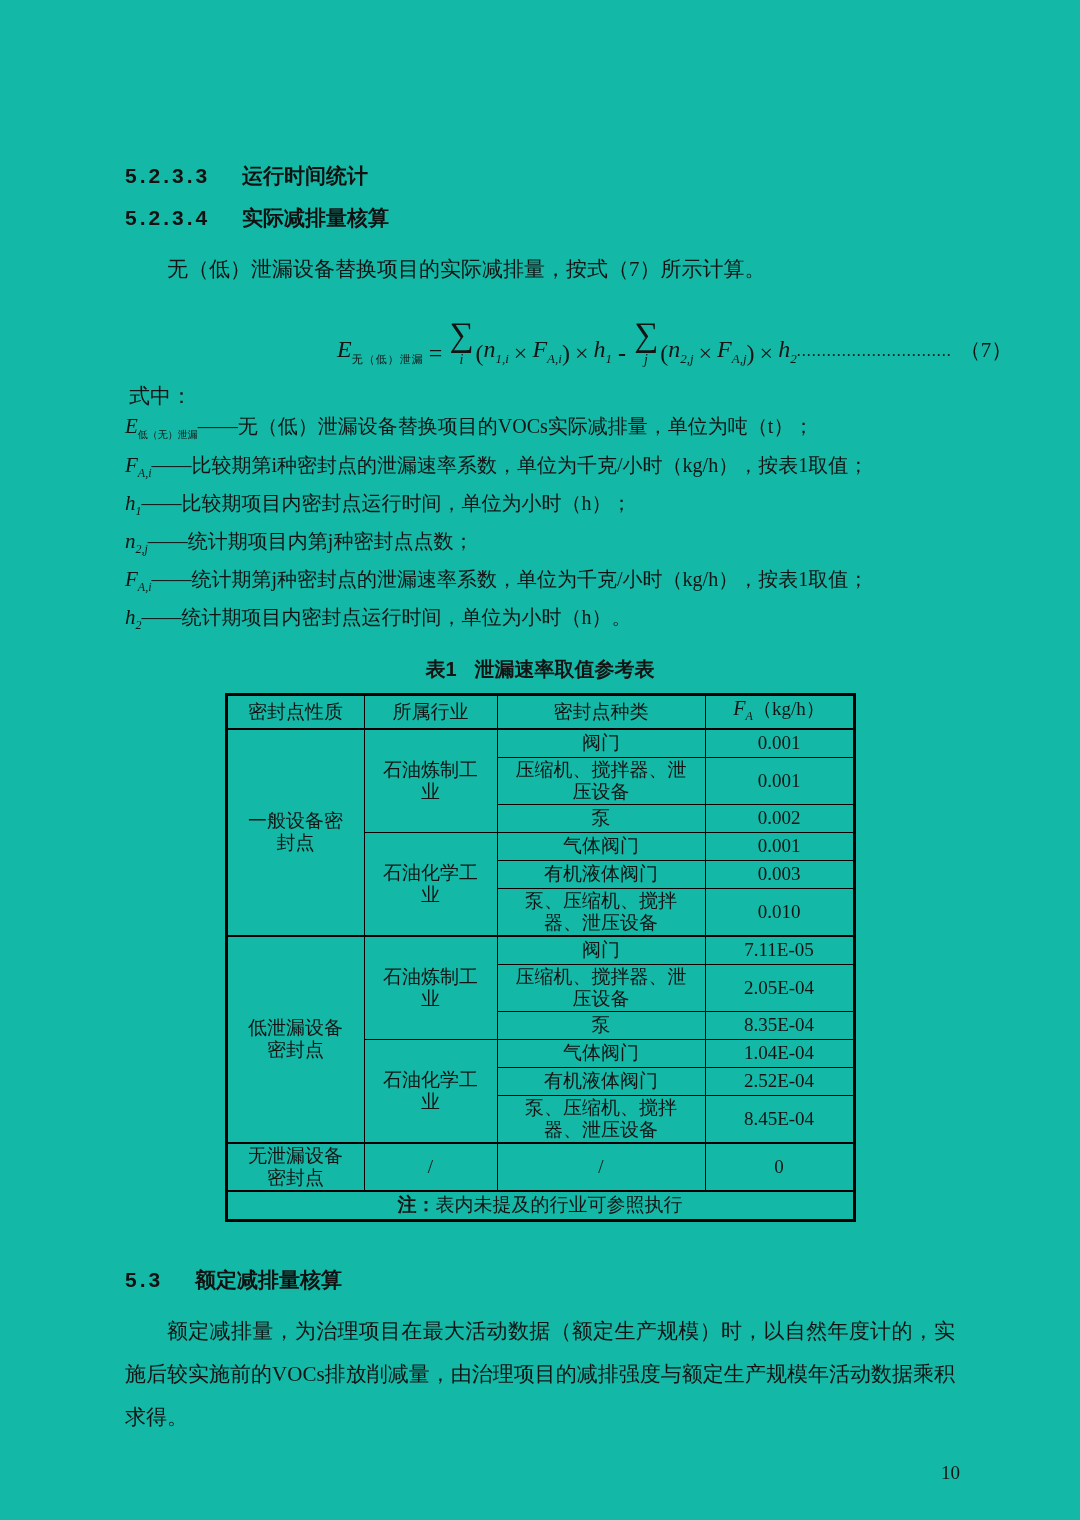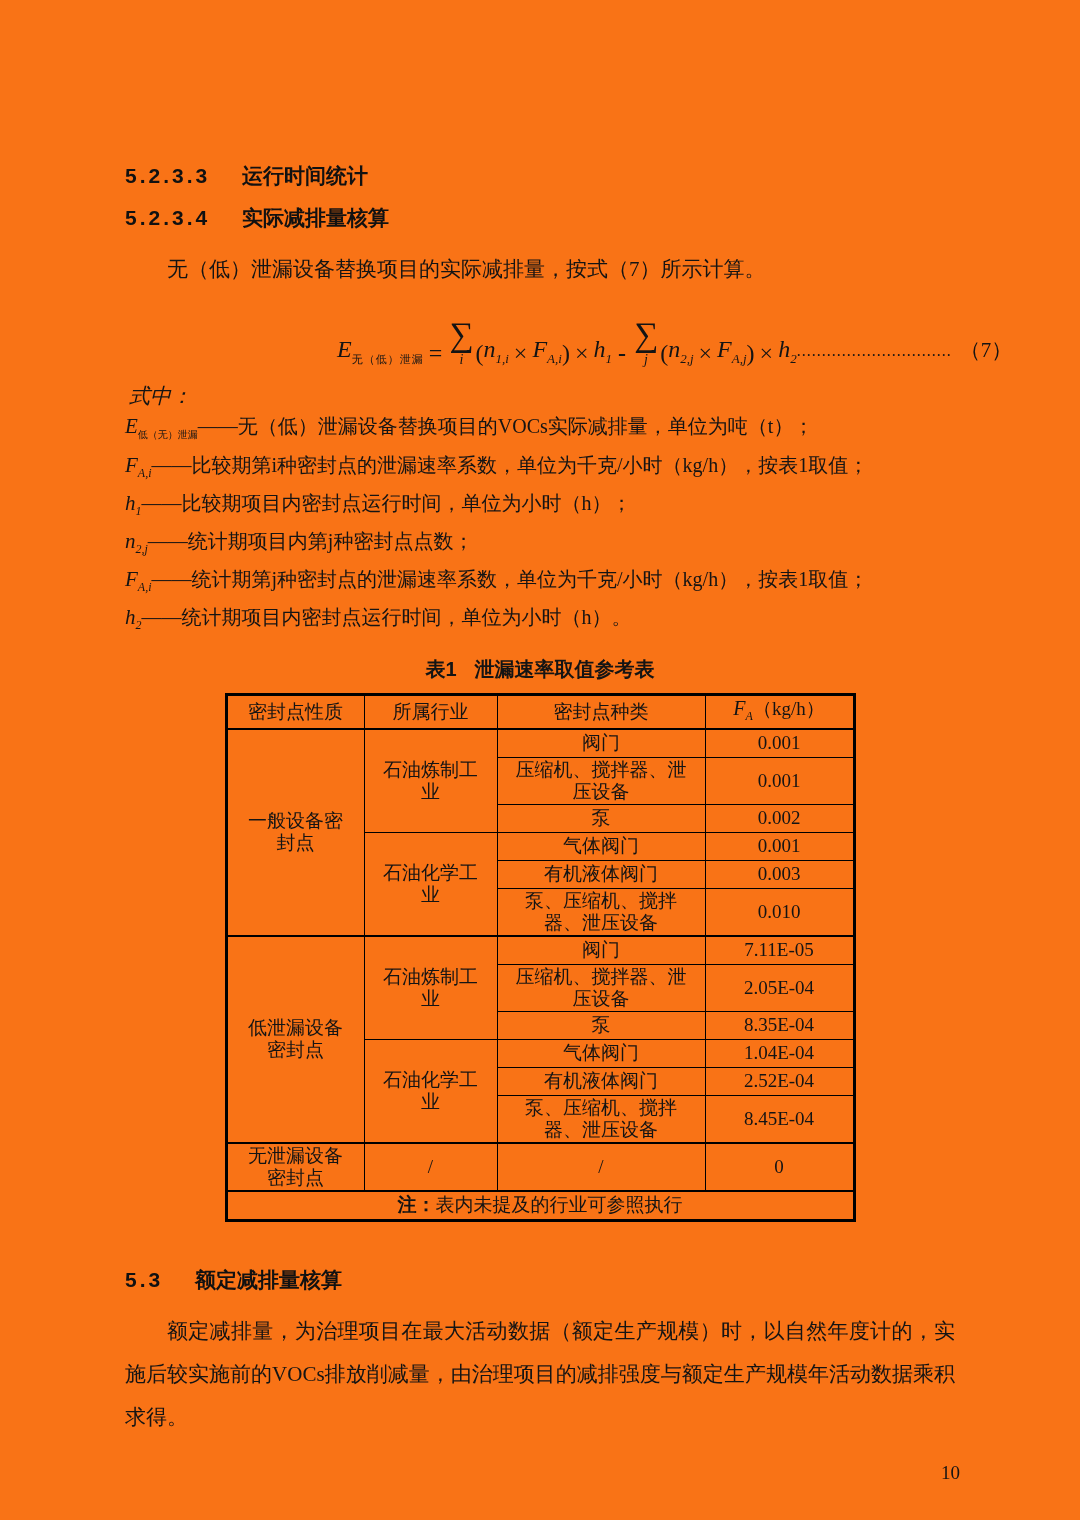--- a/index.html
+++ b/index.html
@@ -1,18 +1,18 @@
 <!DOCTYPE html>
 <html><head>
 <meta charset="utf-8">
 <style>
   html,body { margin:0; padding:0; background:#ffffff; }
   .page {
     width:1080px; height:1520px; box-sizing:border-box;
-    background:#f97316; color:#141414;
+    background:#14b8a6; color:#141414;
     padding:162px 125px 0 125px;
     position:relative; overflow:hidden;
     font-family:"Liberation Serif","DejaVu Serif",serif;
   }
   .heading {
     font-family:"Liberation Sans","DejaVu Sans",sans-serif;
     font-weight:bold; font-size:21px; line-height:28px;
     color:#111;
   }
   .h-num { letter-spacing:3px; margin-right:26px; }
@@ -33,21 +33,21 @@
   sub.m-sub { font-size:13px; font-style:italic; }
   sub.cjk-sub { font-size:11px; font-style:normal; letter-spacing:1px; }
   .sigma-block { display:inline-flex; flex-direction:column; align-items:center; margin:0 2px; }
   .sigma { font-size:34px; line-height:34px; font-style:normal; }
   .sigma-idx { font-size:14px; line-height:14px; font-style:italic; margin-top:1px; }
   .frm-tail { margin-left:auto; display:flex; align-items:flex-end; padding-bottom:6px; }
   .frm-dots { font-size:16px; letter-spacing:1px; line-height:20px; }
   .frm-no { font-size:21px; line-height:22px; margin-left:8px; }
 
   
-  .where { font-size:21px; line-height:30px; margin-top:14px; text-indent:4px;font-style:italic; }
+  .where { font-size:21px; line-height:30px; margin-top:14px; text-indent:4px; }
   .def-line { font-size:20px; line-height:30px; }
   .def-sym { font-style:italic; font-size:21px; }
   sub.def-sub { font-size:12px; font-style:italic; }
   sub.def-sub-cjk { font-size:10px; font-style:normal; }
 
   
   .table-title {
     text-align:center; font-weight:bold; font-size:20px;
     font-family:"Liberation Sans","DejaVu Sans",sans-serif;
     margin:16px 0 10px 0;

